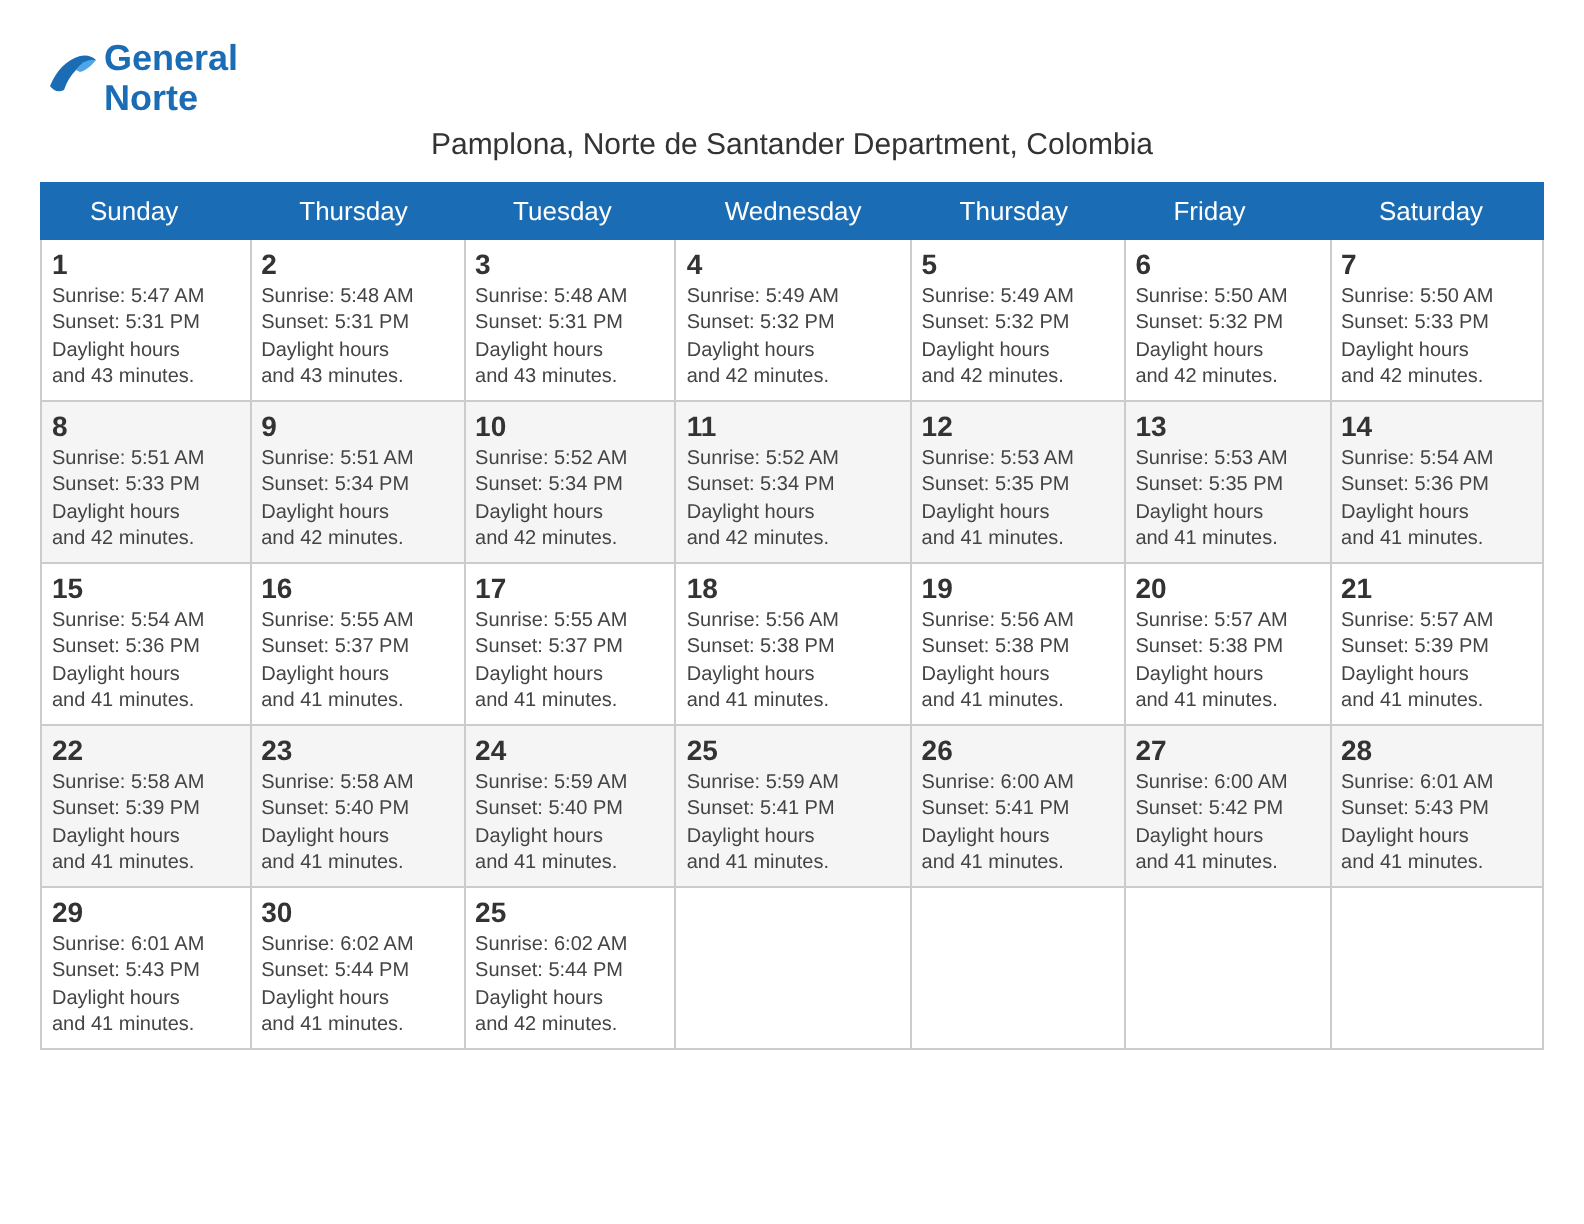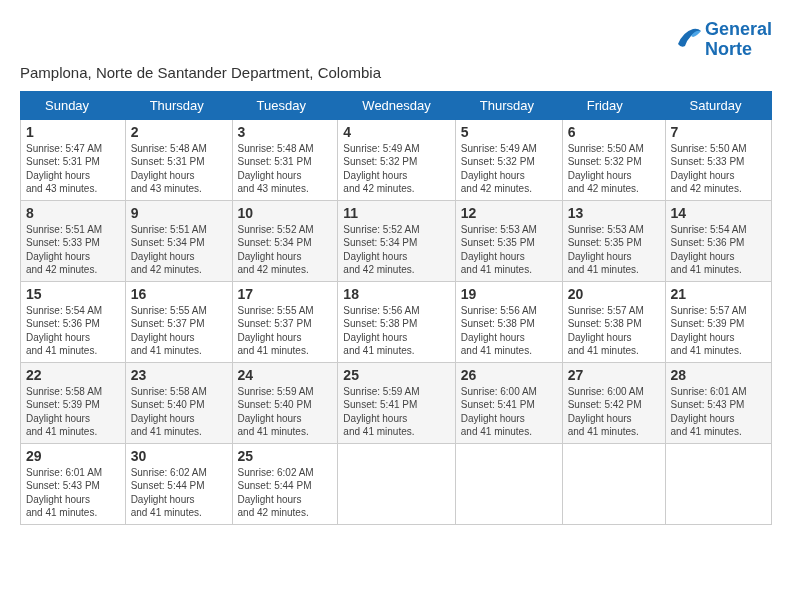--- a/index.html
+++ b/index.html
@@ -5,21 +5,21 @@
     * { box-sizing: border-box; margin: 0; padding: 0; }
     body {
       font-family: Arial, sans-serif;
       background: #fff;
       width: 792px;
       min-height: 612px;
       padding: 20px;
     }
     .header {
       display: flex;
-      align-items: flex-end;
+      align-items: flex-start;
       justify-content: space-between;
       margin-bottom: 4px;
       flex-direction: column;
     }
     .logo {
       display: flex;
       align-items: center;
       gap: 2px;
     }
     .logo-text {
@@ -40,21 +40,21 @@
     }
     .month-title {
       font-size: 36px;
       font-weight: bold;
       color: #333;
       line-height: 1.1;
     }
     .location-title {
       font-size: 15px;
       color: #333;
-      text-align: left;
+      text-align: center;
       margin-bottom: 10px;
     }
     .calendar-table {
       width: 100%;
       border-collapse: collapse;
       font-size: 11px;
     }
     .calendar-table th {
       background-color: #1a6db5;
       color: white;

